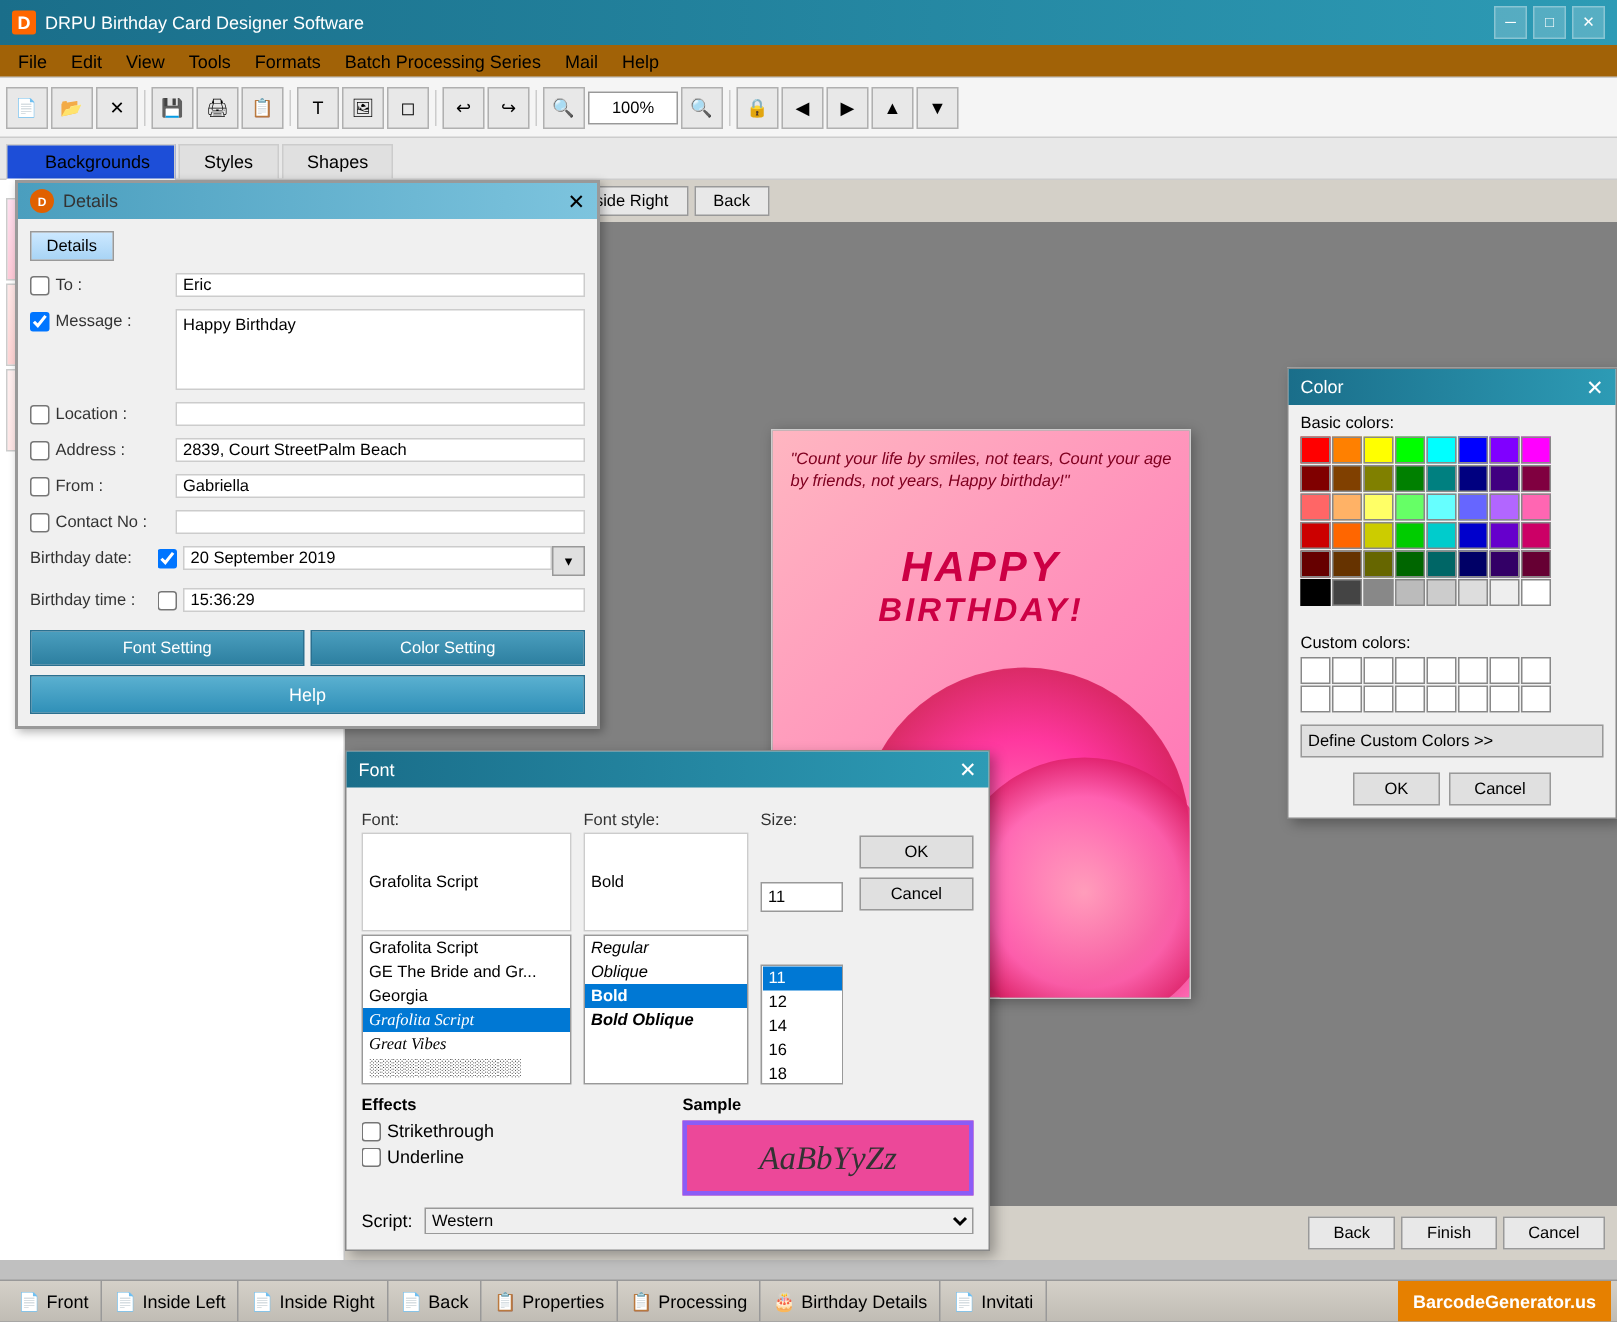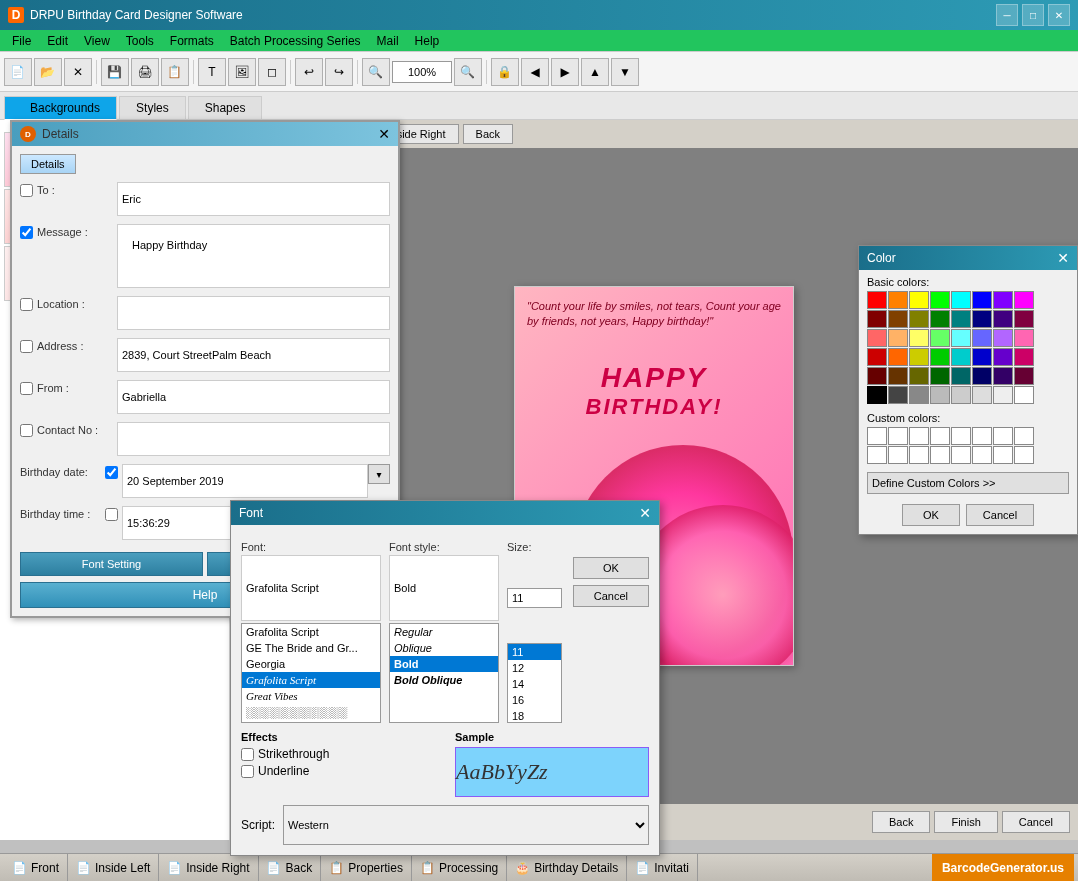--- a/index.html
+++ b/index.html
@@ -7,48 +7,48 @@
     
     
     .title-bar { background: linear-gradient(to right, #1a6e8a, #2d9bb5); height: 30px; display: flex; align-items: center; justify-content: space-between; padding: 0 8px; color: white; }
     .title-bar-left { display: flex; align-items: center; gap: 6px; }
     .title-icon { width: 16px; height: 16px; background: #ff6600; border-radius: 2px; font-size: 10px; display: flex; align-items: center; justify-content: center; color: white; font-weight: bold; }
     .title-text { font-size: 12px; color: white; }
     .title-controls { display: flex; gap: 4px; }
     .title-btn { width: 22px; height: 22px; background: rgba(255,255,255,0.2); border: 1px solid rgba(255,255,255,0.3); color: white; cursor: pointer; display: flex; align-items: center; justify-content: center; font-size: 10px; }
 
     
-    .menu-bar { background: #22c55e; height: 22px; display: flex; align-items: center; padding: 0 4px; border-bottom: 1px solid #ccc; }
+    .menu-bar { background: #a16207; height: 22px; display: flex; align-items: center; padding: 0 4px; border-bottom: 1px solid #ccc; }
     .menu-item { padding: 2px 8px; cursor: pointer; font-size: 12px; }
 
     
     .toolbar { background: #f5f5f5; height: 40px; display: flex; align-items: center; padding: 0 4px; gap: 2px; border-bottom: 1px solid #ccc; }
     .toolbar-btn { width: 28px; height: 28px; background: #e8e8e8; border: 1px solid #b0b0b0; cursor: pointer; display: flex; align-items: center; justify-content: center; font-size: 12px; }
     .toolbar-separator { width: 1px; height: 24px; background: #ccc; margin: 0 2px; }
     .zoom-box { display: flex; align-items: center; gap: 2px; }
     .zoom-input { width: 60px; height: 22px; border: 1px solid #999; padding: 0 4px; font-size: 11px; text-align: center; }
 
     
     .tab-bar { background: #e8e8e8; height: 28px; display: flex; align-items: flex-end; padding: 0 4px; border-bottom: 1px solid #ccc; }
     .tab { padding: 4px 16px; background: #e0e0e0; border: 1px solid #ccc; border-bottom: none; cursor: pointer; font-size: 12px; margin-right: 2px; }
-    .tab.active { background: #0ea5e9; border-bottom: 1px solid white; margin-bottom: -1px; padding-left: 25px; }
+    .tab.active { background: #1d4ed8; border-bottom: 1px solid white; margin-bottom: -1px; padding-left: 25px; }
 
     
     .main-container { display: flex; height: calc(881px - 120px); }
 
     
     .left-sidebar { width: 230px; background: white; border-right: 1px solid #ccc; overflow: hidden; position: relative; }
     .details-btn { background: linear-gradient(to bottom, #e8e8e8, #d0d0d0); border: 1px solid #999; padding: 3px 10px; cursor: pointer; font-size: 11px; }
     .details-btn.active { background: linear-gradient(to bottom, #cce8ff, #a8d4f5); }
     
     .form-row { display: flex; align-items: flex-start; margin-bottom: 8px; }
     .form-checkbox { margin-top: 2px; margin-right: 4px; }
     .form-label { width: 80px; font-size: 11px; color: #333; padding-top: 2px; }
-    .form-input { flex: 1; height: 34px; border: 1px solid #ccc; padding: 0 4px; font-size: 11px; }
-    .form-textarea { flex: 1; height: 64px; border: 1px solid #ccc; padding: 14px; font-size: 11px; resize: none; }
+    .form-input { flex: 1; height: 16px; border: 1px solid #ccc; padding: 0 4px; font-size: 11px; }
+    .form-textarea { flex: 1; height: 54px; border: 1px solid #ccc; padding: 4px; font-size: 11px; resize: none; }
     
     .bottom-buttons { display: flex; gap: 4px; margin-top: 12px; }
     .action-btn { flex: 1; padding: 5px; background: linear-gradient(to bottom, #4a9ebe, #2d7fa0); color: white; border: 1px solid #2a7090; cursor: pointer; font-size: 11px; text-align: center; }
     .help-btn { width: 100%; padding: 5px; background: linear-gradient(to bottom, #5ab0d0, #3090b8); color: white; border: 1px solid #2a7090; cursor: pointer; font-size: 12px; text-align: center; margin-top: 6px; }
     
     
     .thumbnail-grid { display: grid; grid-template-columns: 1fr 1fr 1fr; gap: 2px; padding: 4px; margin-top: 8px; }
     .thumbnail { width: 60px; height: 55px; border: 1px solid #ccc; cursor: pointer; overflow: hidden; position: relative; }
 
     
@@ -89,25 +89,25 @@
     .size-list { width: 55px; height: 80px; border: 1px solid #999; background: white; overflow-y: auto; }
     .size-item { padding: 2px 4px; cursor: pointer; font-size: 11px; }
     .size-item.selected { background: #0078d4; color: white; }
     .ok-btn { padding: 4px 20px; background: #e0e0e0; border: 1px solid #999; cursor: pointer; font-size: 11px; }
     
     .effects-row { margin-top: 8px; display: flex; gap: 20px; }
     .effects-col { flex: 1; }
     .effects-label { font-size: 11px; font-weight: bold; margin-bottom: 4px; }
     .check-row { display: flex; align-items: center; gap: 4px; font-size: 11px; margin-bottom: 3px; }
     
-    .sample-col { flex: 1; border: 1px solid #8b5cf6; background: #7dd3fc; min-height: 50px; display: flex; align-items: center; }
+    .sample-col { flex: 1; border: 3px solid #8b5cf6; background: #ec4899; min-height: 50px; display: flex; align-items: center; justify-content: center; }
     .sample-text { font-family: 'Palatino Linotype', serif; font-size: 22px; font-style: italic; color: #333; }
     
     .script-row { display: flex; align-items: center; gap: 8px; margin-top: 8px; font-size: 11px; }
-    .script-select { flex: 1; height: 40px; border: 1px solid #999; font-size: 11px; }
+    .script-select { flex: 1; height: 18px; border: 1px solid #999; font-size: 11px; }
     
     
     .color-dialog { position: absolute; top: 245px; right: 0; width: 220px; background: #f0f0f0; border: 1px solid #888; box-shadow: 3px 3px 8px rgba(0,0,0,0.3); z-index: 300; }
     .color-section-label { font-size: 11px; margin: 6px 8px 3px; }
     .color-grid { display: grid; grid-template-columns: repeat(8, 20px); gap: 1px; margin: 0 8px; }
     .color-cell { width: 20px; height: 18px; border: 1px solid #888; cursor: pointer; }
     .custom-colors-btn { display: block; width: calc(100% - 16px); margin: 8px 8px 4px; padding: 4px; background: #e0e0e0; border: 1px solid #999; cursor: pointer; font-size: 11px; text-align: left; }
     .color-dialog-btns { display: flex; gap: 6px; padding: 6px 8px 8px; justify-content: center; }
     .color-ok-btn { padding: 4px 20px; background: #e0e0e0; border: 1px solid #999; cursor: pointer; font-size: 11px; }
     .color-cancel-btn { padding: 4px 16px; background: #e0e0e0; border: 1px solid #999; cursor: pointer; font-size: 11px; }
@@ -430,21 +430,21 @@
         <div class="color-cell" style="background: rgb(0, 0, 0); outline: black solid 2px; outline-offset: -2px;"></div>
         <div class="color-cell" style="background: rgb(68, 68, 68);"></div>
         <div class="color-cell" style="background: rgb(136, 136, 136);"></div>
         <div class="color-cell" style="background: rgb(187, 187, 187);"></div>
         <div class="color-cell" style="background: rgb(204, 204, 204);"></div>
         <div class="color-cell" style="background: rgb(221, 221, 221);"></div>
         <div class="color-cell" style="background: rgb(238, 238, 238);"></div>
         <div class="color-cell" style="background: rgb(255, 255, 255);"></div>
       </div>
 
-    <div class="color-section-label" style="margin-top: 8px;">Custom colors:</div>
+    <div class="color-section-label" style="margin-top: 19px;">Custom colors:</div>
     <div class="color-grid" id="custom-color-grid">
         <div class="color-cell" style="background: rgb(255, 255, 255);"></div>
         <div class="color-cell" style="background: rgb(255, 255, 255);"></div>
         <div class="color-cell" style="background: rgb(255, 255, 255);"></div>
         <div class="color-cell" style="background: rgb(255, 255, 255);"></div>
         <div class="color-cell" style="background: rgb(255, 255, 255);"></div>
         <div class="color-cell" style="background: rgb(255, 255, 255);"></div>
         <div class="color-cell" style="background: rgb(255, 255, 255);"></div>
         <div class="color-cell" style="background: rgb(255, 255, 255);"></div>
         <div class="color-cell" style="background: rgb(255, 255, 255);"></div>

